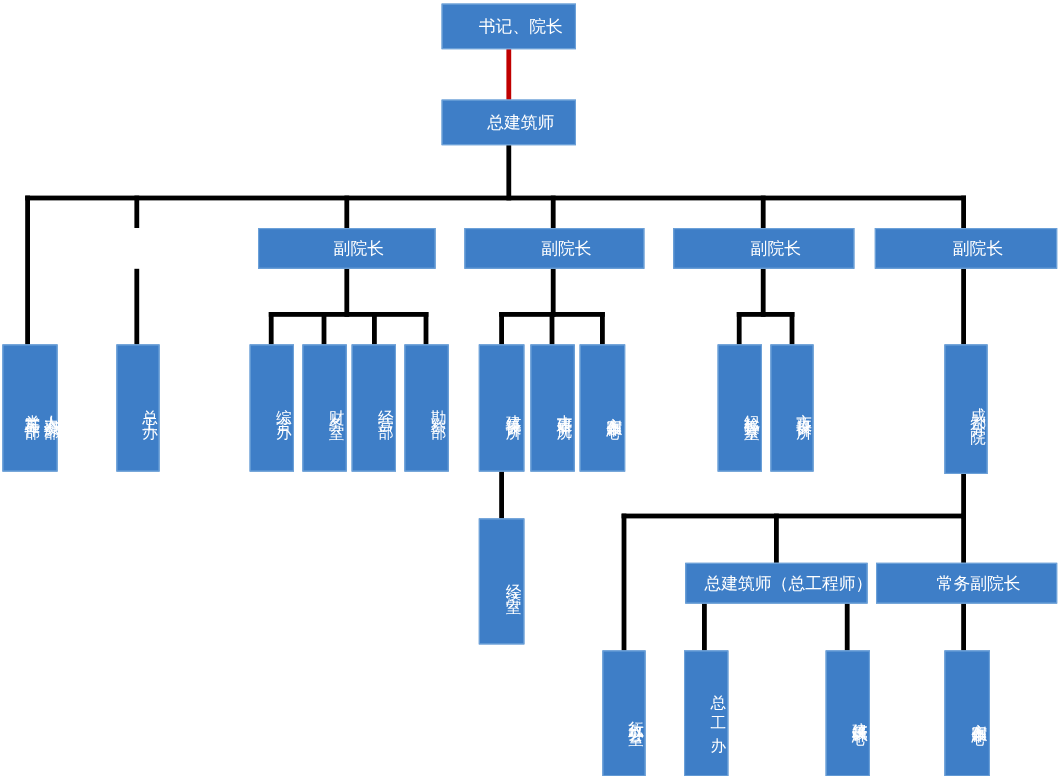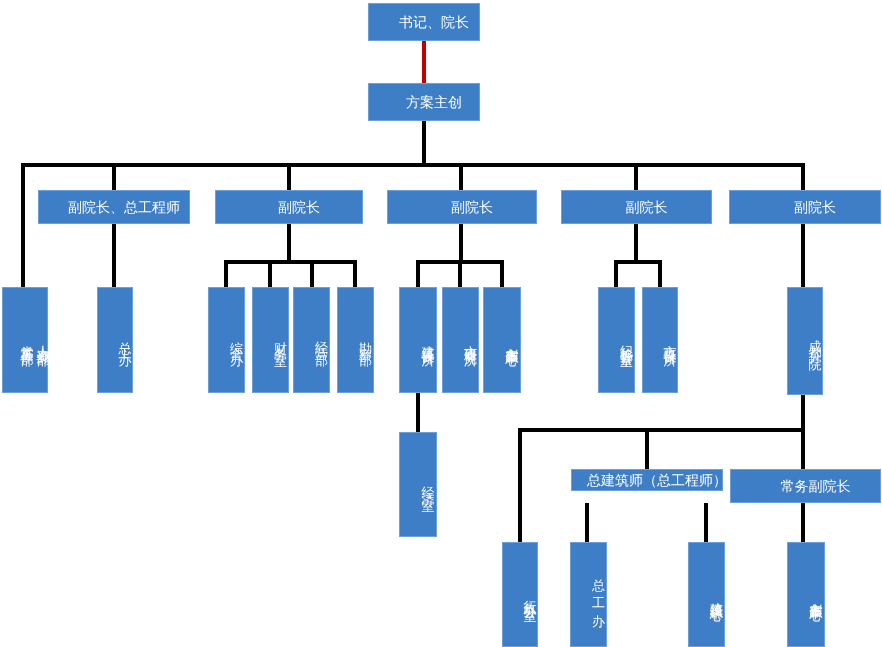--- a/index.html
+++ b/index.html
@@ -100,23 +100,22 @@
   <div class="line" style="left:801px; top:395px; width:4px;   height:37px"></div>
   <div class="line" style="left:518px; top:428px; width:287px; height:4px"></div>
   <div class="line" style="left:518px; top:428px; width:4px;   height:114px"></div>
   <div class="line" style="left:645px; top:428px; width:4px;   height:41px"></div>
   <div class="line" style="left:801px; top:428px; width:4px;   height:41px"></div>
   <div class="line" style="left:585px; top:503px; width:4px;   height:39px"></div>
   <div class="line" style="left:704px; top:503px; width:4px;   height:39px"></div>
   <div class="line" style="left:801px; top:503px; width:4px;   height:39px"></div>
 
   <div class="node" style="left:368px; top:3px;  width:112px; height:38px">书记、院长</div>
-  <div class="node" style="left:368px; top:83px; width:112px; height:38px">方案主创</div>
+  <div class="node" style="left:368px; top:83px; width:112px; height:38px">总建筑师</div>
 
-  <div class="node" style="left:38px;  top:190px; width:152px; height:34px">副院长、总工程师</div>
   <div class="node" style="left:215px; top:190px; width:148px; height:34px">副院长</div>
   <div class="node" style="left:387px; top:190px; width:150px; height:34px">副院长</div>
   <div class="node" style="left:561px; top:190px; width:151px; height:34px">副院长</div>
   <div class="node" style="left:729px; top:190px; width:152px; height:34px">副院长</div>
 
   <div class="node duo" style="left:2px; top:287px; width:46px; height:106px">
     <span class="vtext">党群工作部</span>
     <span class="vtext">人力资源部</span>
   </div>
   <div class="node v ls6" style="left:97px;  top:287px; width:36px; height:106px">总工办</div>
@@ -126,21 +125,21 @@
   <div class="node v ls6" style="left:337px; top:287px; width:37px; height:106px">勘察部</div>
   <div class="node v ls2" style="left:399px; top:287px; width:38px; height:106px">建筑设计所</div>
   <div class="node v ls2" style="left:442px; top:287px; width:37px; height:106px">古建研究所</div>
   <div class="node v ls1" style="left:483px; top:287px; width:38px; height:106px">方案创作中心</div>
   <div class="node v ls2" style="left:598px; top:287px; width:37px; height:106px">纪检督察室</div>
   <div class="node v ls2" style="left:642px; top:287px; width:36px; height:106px">市政设计所</div>
   <div class="node v ls6" style="left:787px; top:287px; width:36px; height:108px">成都分院</div>
 
   <div class="node v ls6" style="left:399px; top:432px; width:38px; height:105px">经济室</div>
 
-  <div class="node" style="left:571px; top:469px; width:152px; height:22px">总建筑师（总工程师）</div>
+  <div class="node" style="left:571px; top:469px; width:152px; height:34px">总建筑师（总工程师）</div>
   <div class="node" style="left:730px; top:469px; width:151px; height:34px">常务副院长</div>
 
   <div class="node v ls2" style="left:502px; top:542px; width:36px; height:105px">行政办公室</div>
   <div class="node v ls18" style="left:570px; top:542px; width:37px; height:105px">总工办</div>
   <div class="node v ls1" style="left:688px; top:542px; width:37px; height:105px">建筑设计中心</div>
   <div class="node v ls1" style="left:787px; top:542px; width:38px; height:105px">方案创作中心</div>
 
 </div>
 
 </body></html>

